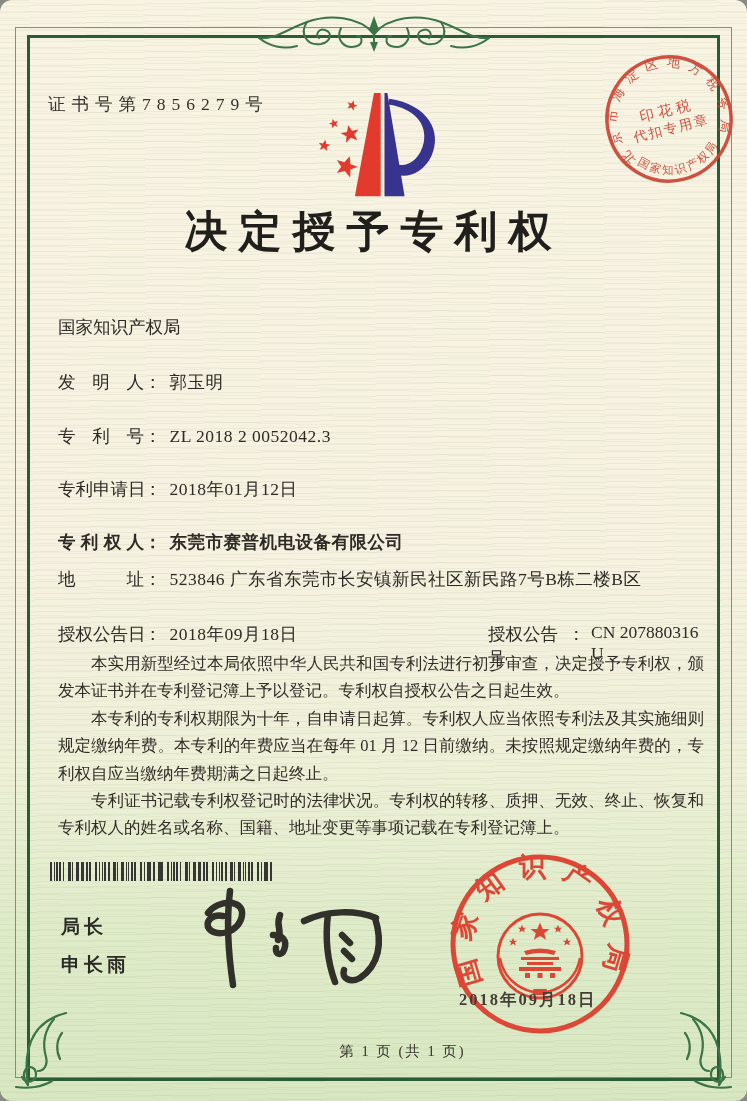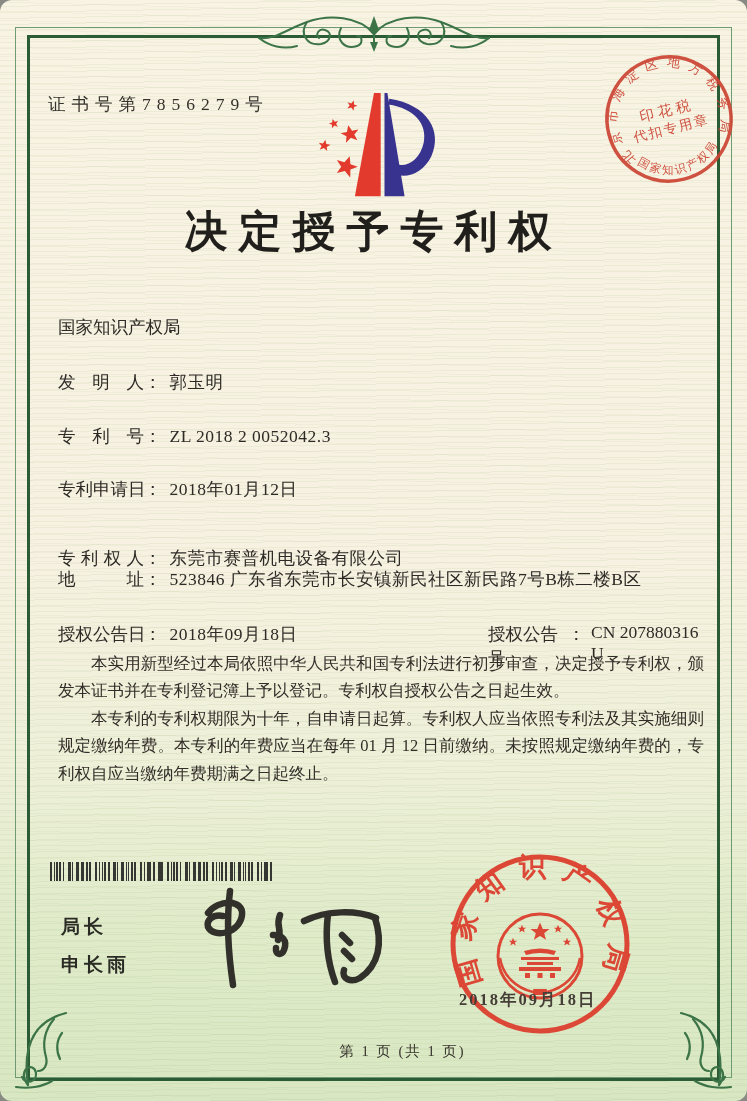--- a/index.html
+++ b/index.html
@@ -147,21 +147,21 @@
   <div class="field" style="top:424px;">
     <span class="flabel">专利号</span>
       <span class="fcolon">：</span>
     <span class="fvalue">ZL 2018 2 0052042.3</span>
   </div>
   <div class="field" style="top:477px;">
     <span class="flabel">专利申请日</span>
       <span class="fcolon">：</span>
     <span class="fvalue">2018年01月12日</span>
   </div>
-  <div class="field" style="top:546px;">
+  <div class="field" style="top:530px;font-weight:bold;">
     <span class="flabel">专利权人</span>
       <span class="fcolon">：</span>
     <span class="fvalue">东莞市赛普机电设备有限公司</span>
   </div>
   <div class="field" style="top:567px;">
     <span class="flabel">地址</span>
       <span class="fcolon">：</span>
     <span class="fvalue">523846 广东省东莞市长安镇新民社区新民路7号B栋二楼B区</span>
   </div>
   <div class="field" style="top:622px; width:646px;">
@@ -171,20 +171,21 @@
     <span class="grant-no">
       <span>授权公告号</span>
         <span style="margin-right:6px;">：</span>
       <span>CN 207880316 U</span>
     </span>
   </div>
 
   <div class="body-text">
     <p>本实用新型经过本局依照中华人民共和国专利法进行初步审查，决定授予专利权，颁发本证书并在专利登记簿上予以登记。专利权自授权公告之日起生效。</p>
     <p>本专利的专利权期限为十年，自申请日起算。专利权人应当依照专利法及其实施细则规定缴纳年费。本专利的年费应当在每年 01 月 12 日前缴纳。未按照规定缴纳年费的，专利权自应当缴纳年费期满之日起终止。</p>
+    <p>专利证书记载专利权登记时的法律状况。专利权的转移、质押、无效、终止、恢复和专利权人的姓名或名称、国籍、地址变更等事项记载在专利登记簿上。</p>
   </div>
 
   <div class="barcode"></div>
 
   <div class="director t1">局长</div>
   <div class="director t2">申长雨</div>
 
   <svg class="signature" width="200" height="112" viewBox="0 0 200 110">
     <g fill="none" stroke="#32302a" stroke-width="6.5" stroke-linecap="round">
       <path d="M38,8 C35,32 35,62 41,102"></path>

